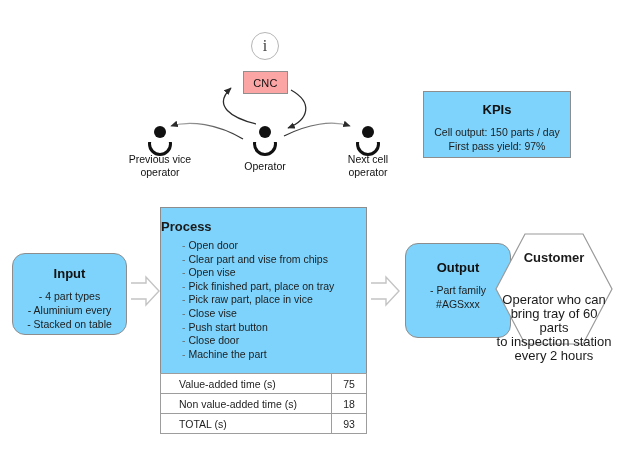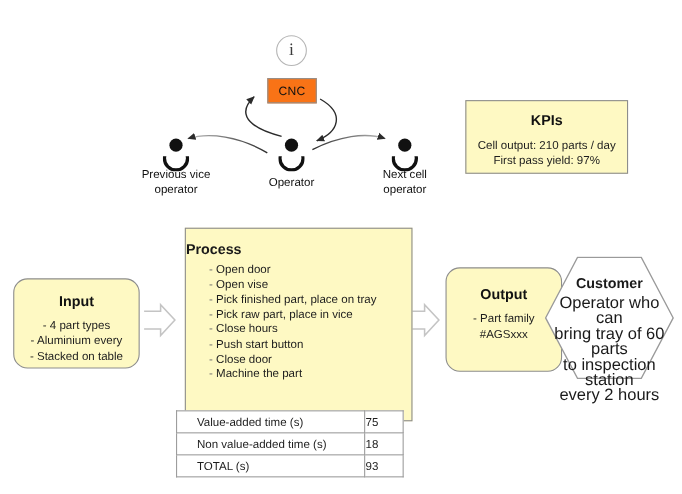--- a/index.html
+++ b/index.html
@@ -19,21 +19,21 @@
     height: 449px;
     overflow: hidden;
     background: #ffffff;
   }
   .abs { position: absolute; }
 
   
   .box {
     position: absolute;
     box-sizing: border-box;
-    background: #fef9c3;
+    background: #7dd3fc;
     border: 1px solid #8d8d8d;
   }
   .box.rounded { border-radius: 13px; }
 
   .box-title {
     font-weight: bold;
     text-align: center;
     color: #111111;
   }
   .box-lines {
@@ -52,21 +52,21 @@
     color: #3c3c3c;
     text-align: center;
     font-family: "Liberation Serif", serif;
   }
 
   
   .cnc-box {
     position: absolute;
     box-sizing: border-box;
     border: 1px solid #8f8f8f;
-    background: #f97316;
+    background: #fca5a5;
     display: flex;
     align-items: center;
     justify-content: center;
     font-size: 11px;
     color: #111111;
     letter-spacing: 0.3px;
   }
 
   
   .person {
@@ -135,21 +135,21 @@
     border: 1px solid #9d9d9d;
     padding: 0;
     height: 19px;
   }
   #time-table td.lbl {
     text-align: left;
     padding-left: 18px;
     width: 170px;
   }
   #time-table td.val {
-    text-align: left;
+    text-align: center;
     width: 37px;
   }
 
   
   .hexagon {
     position: absolute;
   }
   .hexagon svg { display: block; }
   .hex-text {
     position: absolute;
@@ -257,62 +257,63 @@
     </div>
   </div>
   <div class="person-label" style="left:318px; top:153px; width:100px;">
     <div>Next cell</div>
     <div>operator</div>
   </div>
 
   <div class="box" style="left:423px; top:91px; width:148px; height:67px;">
     <div class="box-title" style="font-size:13px; margin-top:10px;">KPIs</div>
     <div class="box-lines" style="font-size:10.5px; line-height:13.5px; margin-top:9px;">
-      <div class="ln">Cell output: 210 parts / day</div>
+      <div class="ln">Cell output: 150 parts / day</div>
       <div class="ln">First pass yield: 97%</div>
     </div>
   </div>
 
   <div class="box rounded" style="left:12px; top:253px; width:115px; height:82px;">
     <div class="box-title" style="font-size:13px; margin-top:12px;">Input</div>
     <div class="box-lines" style="font-size:10.5px; line-height:14px; margin-top:8px;">
       <div class="ln">- 4 part types</div>
       <div class="ln">- Aluminium every</div>
       <div class="ln">- Stacked on table</div>
     </div>
   </div>
 
-  <div class="box" id="process-box" style="left:160px; top:207px; width:207px; height:176px;margin-left:8px;">
+  <div class="box" id="process-box" style="left:160px; top:207px; width:207px; height:176px;">
     <div id="process-title">Process</div>
     <div id="process-list">
       <div class="step"><span class="dash">- </span><span>Open door</span></div>
+      <div class="step"><span class="dash">- </span><span>Clear part and vise from chips</span></div>
       <div class="step"><span class="dash">- </span><span>Open vise</span></div>
       <div class="step"><span class="dash">- </span><span>Pick finished part, place on tray</span></div>
       <div class="step"><span class="dash">- </span><span>Pick raw part, place in vice</span></div>
-      <div class="step"><span class="dash">- </span><span>Close hours</span></div>
+      <div class="step"><span class="dash">- </span><span>Close vise</span></div>
       <div class="step"><span class="dash">- </span><span>Push start button</span></div>
       <div class="step"><span class="dash">- </span><span>Close door</span></div>
       <div class="step"><span class="dash">- </span><span>Machine the part</span></div>
     </div>
   </div>
 
   <div class="box rounded" style="left:405px; top:243px; width:106px; height:95px;">
     <div class="box-title" style="font-size:13px; margin-top:16px;">Output</div>
     <div class="box-lines" style="font-size:10.5px; line-height:14px; margin-top:8px;">
       <div class="ln">- Part family</div>
       <div class="ln">#AGSxxx</div>
     </div>
   </div>
 
   <div class="hexagon" style="left:495px; top:233px; width:118px; height:112px;">
     <svg width="118" height="112" viewBox="0 0 118 112" xmlns="http://www.w3.org/2000/svg">
       <polygon points="30,1 88,1 117,56 88,111 30,111 1,56" fill="#ffffff" stroke="#9a9a9a" stroke-width="1.2"></polygon>
     </svg>
     <div class="hex-text" style="top:17px; font-size:13px; font-weight:bold;">Customer</div>
-    <div class="hex-text" style="top:36px; font-size:15px; line-height:14px;">
+    <div class="hex-text" style="top:60px; font-size:13px; line-height:14px;">
       <div>Operator who can</div>
       <div>bring tray of 60 parts</div>
       <div>to inspection station</div>
       <div>every 2 hours</div>
     </div>
   </div>
 
   <table id="time-table" style="left:160px; top:373px; width:207px;">
     <tbody>
       <tr>

